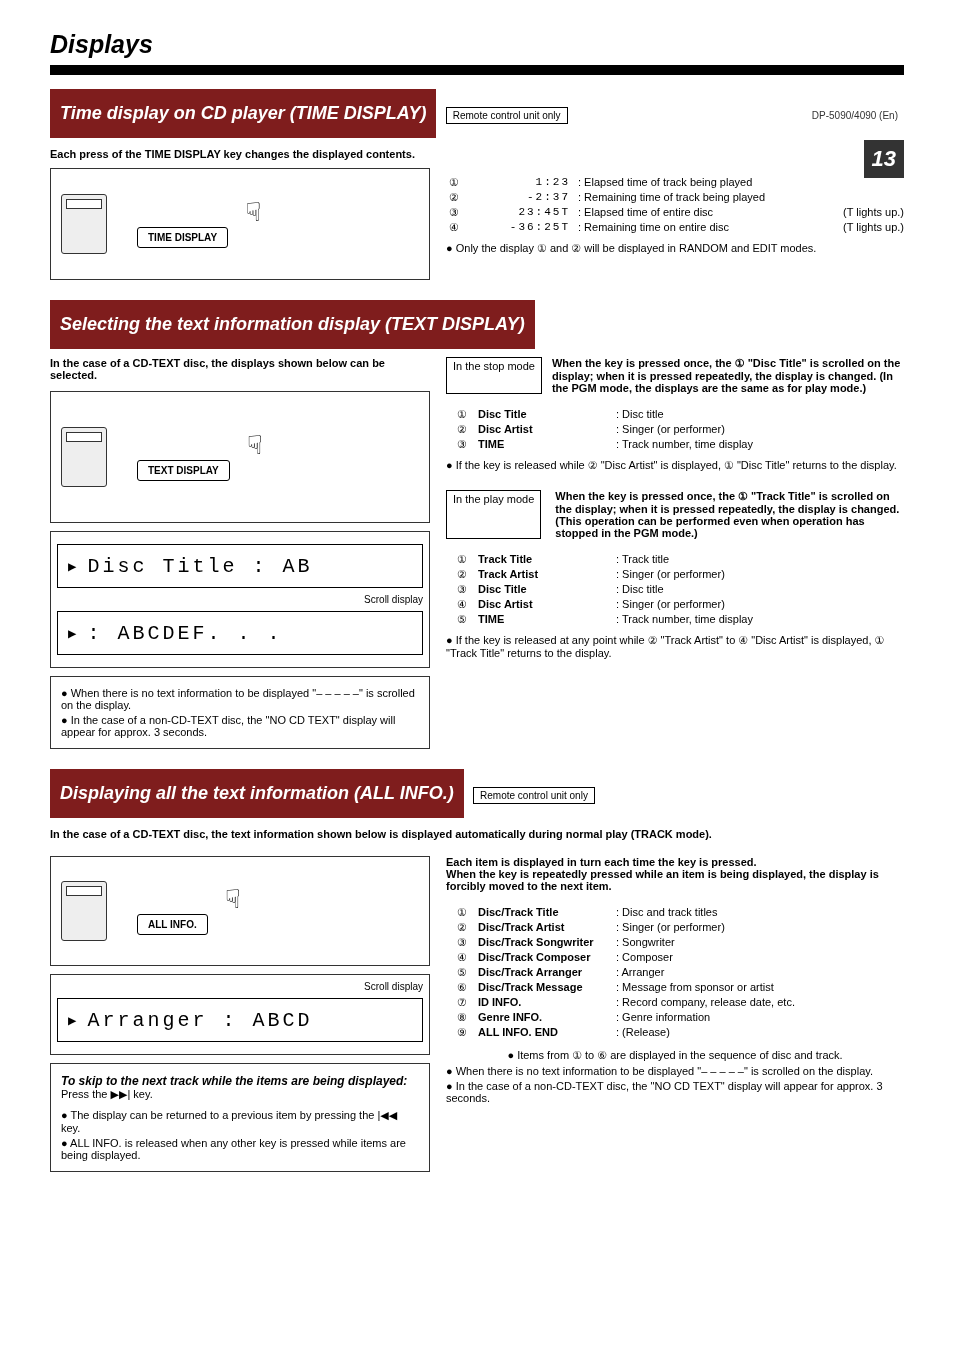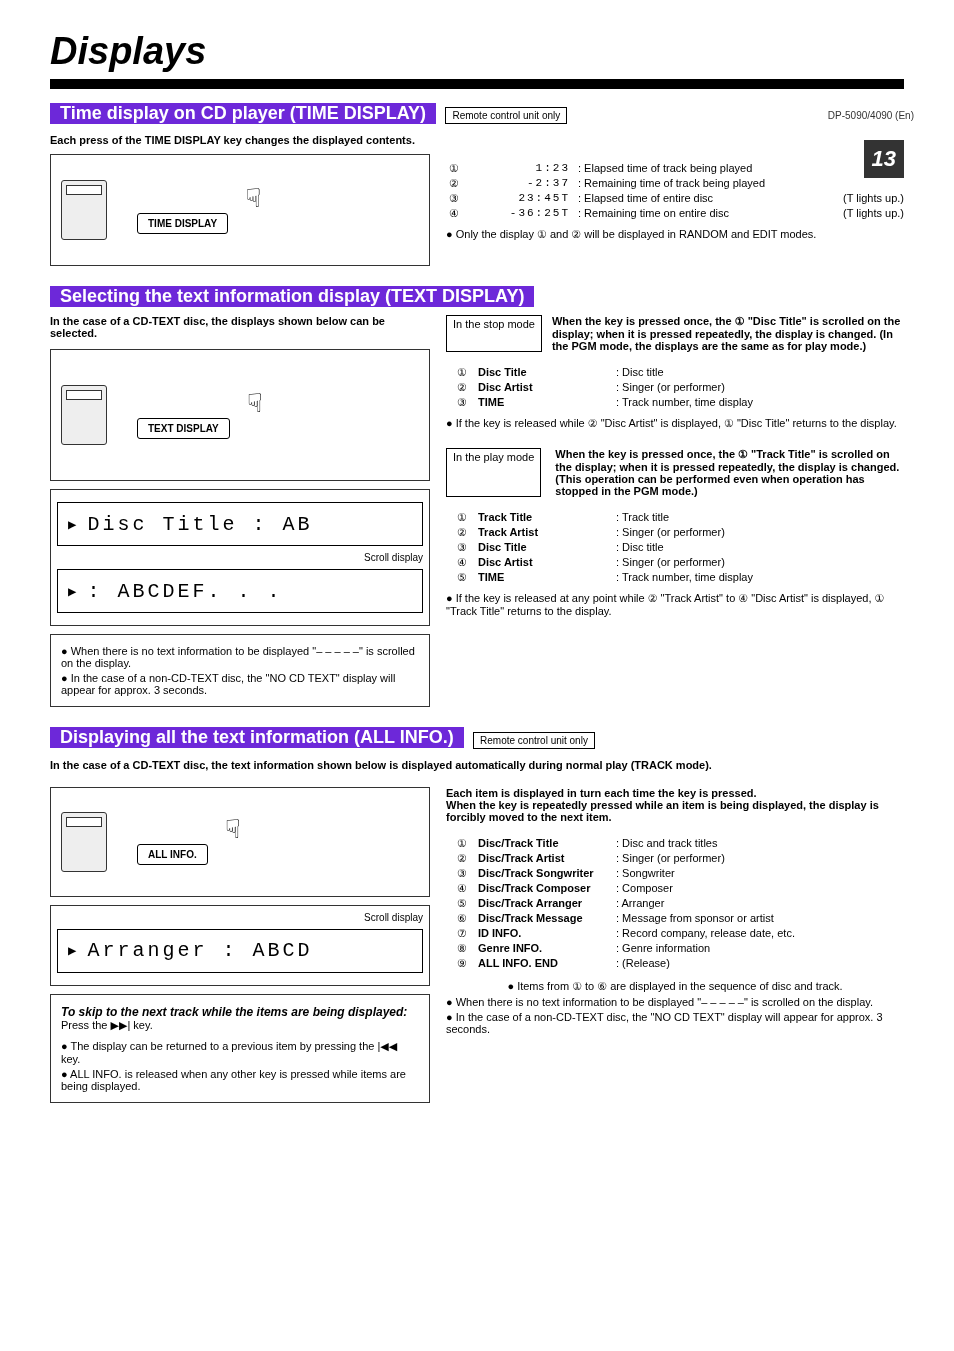--- a/index.html
+++ b/index.html
@@ -1,22 +1,22 @@
 <!DOCTYPE html>
 <html><head>
 <meta charset="utf-8">
 <style>
   * { box-sizing: border-box; margin: 0; padding: 0; }
   body { font-family: Arial, Helvetica, sans-serif; background: #fff; color: #000; width: 954px; margin: 0 auto; font-size: 12px; }
   .page { padding: 30px 50px 40px 50px; position: relative; }
-  .main-title { font-size: 38px; font-weight: bold; font-style: italic; font-family: "Arial Black", Arial, sans-serif; margin-bottom: 6px; }
-  .model { position: absolute; right: 40px; top: 110px; font-size: 10px; color: #333; }
+  .main-title { font-size: 25px; font-weight: bold; font-style: italic; font-family: "Arial Black", Arial, sans-serif; margin-bottom: 6px; }
+  .model { position: absolute; right: 56px; top: 110px; font-size: 10px; color: #333; }
   .black-bar { background: #000; height: 10px; width: 100%; position: relative; }
   .page-num-box { position: absolute; right: 50px; top: 140px; background: #333; color: #fff; font-size: 22px; font-style: italic; font-weight: bold; padding: 6px 8px; }
-  .section-h { background: #6d28d9; color: #fff; font-weight: bold; font-size: 18px; padding: 0 10px; display: inline-block; font-family: Arial, sans-serif; }
+  .section-h { background: #7f1d1d; color: #fff; font-style: italic; font-weight: bold; font-size: 18px; padding: 14px 10px; display: inline-block; font-family: Arial, sans-serif; }
   .row { display: flex; gap: 16px; margin-top: 8px; }
   .box { border: 1px solid #333; padding: 10px; position: relative; }
   .bold { font-weight: bold; }
   .small { font-size: 11px; }
   .remote-only { border: 1px solid #000; padding: 2px 6px; font-size: 10px; display: inline-block; vertical-align: middle; }
   .tiny-icon { display:inline-block; width:46px; height:60px; border:1px solid #333; border-radius:3px; background:#eee; position:relative; }
   .tiny-icon::after{ content:""; position:absolute; left:4px; top:4px; right:4px; height:8px; background:#fff; border:1px solid #333;}
   .list-line { display: flex; gap: 8px; font-size: 11px; margin: 2px 0; }
   .list-line .num { width: 16px; text-align: center; }
   .list-line .lbl { width: 130px; }

